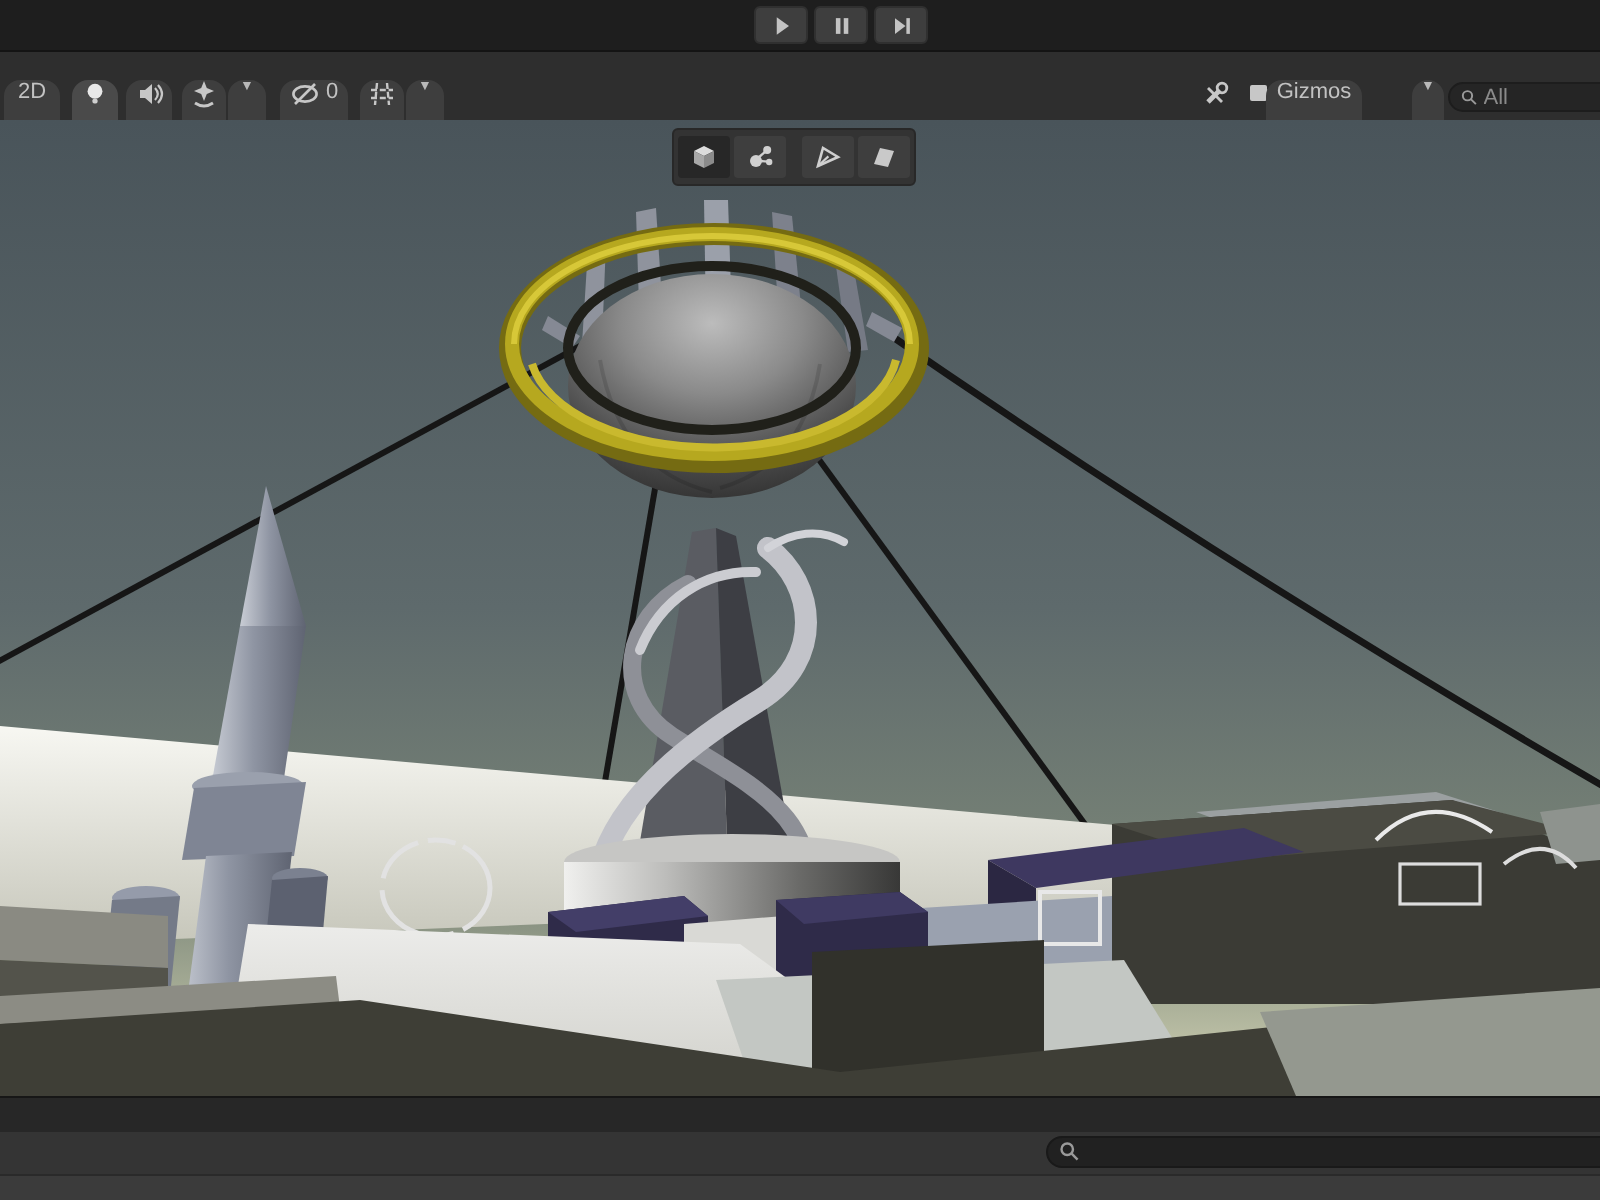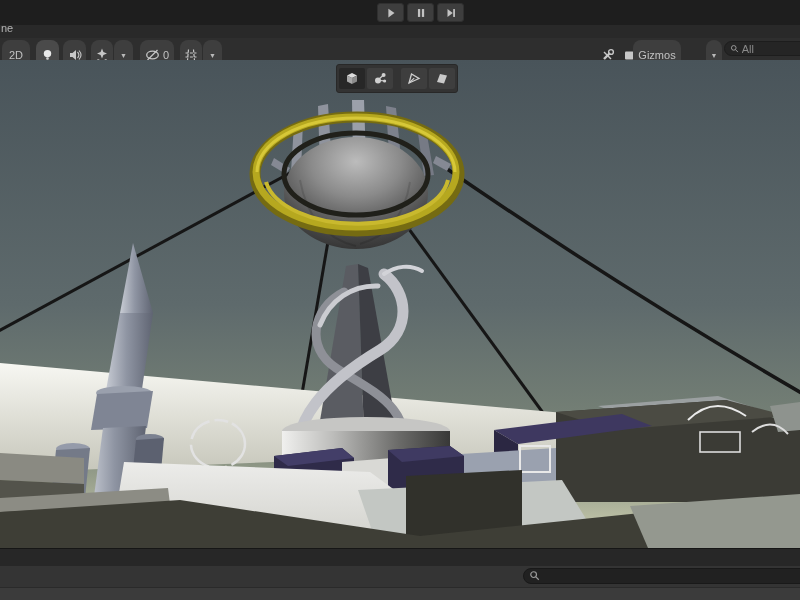--- a/index.html
+++ b/index.html
@@ -13,21 +13,21 @@
   .tbtn{background:var(--chrome_button,#3e3e3e);border:1px solid #303030;border-radius:3px;
     display:flex;align-items:center;justify-content:center;box-sizing:border-box;}
   .play-group .tbtn{width:27px;height:19px;}
   
   .tab-strip{position:absolute;left:0;top:25px;width:800px;height:13px;background:#292929;}
   .tab-frag{position:absolute;left:1px;top:-3px;font-size:11px;color:#b4b4b4;}
   
   .scene-toolbar{position:absolute;left:0;top:38px;width:800px;height:22px;
     background:var(--chrome_mid,#2e2e2e);border-bottom:1px solid #1a1a1a;}
   .sbtn{position:absolute;top:2px;height:30px;background:var(--chrome_button,#3e3e3e);
-    border-radius:8px;display:flex;align-items:center;justify-content:center;
+    border-radius:8px;display:flex;justify-content:center;
     color:var(--chrome_text,#c2c2c2);font-size:11px;box-sizing:border-box;}
   .sbtn.flat{background:transparent;}
   .caret{font-size:7px;color:#b9b9b9;line-height:1;}
   .searchbox{position:absolute;top:3px;height:15px;background:var(--field_bg,#252525);
     border:1px solid #1d1d1d;border-radius:8px 0 0 8px;display:flex;align-items:center;
     padding-left:5px;box-sizing:border-box;}
   .searchbox input{background:transparent;border:none;outline:none;color:#c9c9c9;
     font-size:11px;width:100%;font-family:inherit;}
   .searchbox input::placeholder{color:#8a8a8a;}
   
@@ -73,23 +73,20 @@
       </div>
       <div class="tbtn">
         <svg width="14" height="14" viewBox="0 0 16 16">
           <polygon points="4,3.5 10,8 4,12.5" fill="#c3c3c3"></polygon>
           <rect x="10.5" y="3.5" width="2" height="9" fill="#c3c3c3"></rect>
         </svg>
       </div>
     </div>
   </div>
 
-  <div class="tab-strip">
-    <span class="tab-frag">ne</span>
-  </div>
 
   <div class="scene-toolbar">
     <div class="sbtn" style="left:2px;width:28px;">
       <span>2D</span>
     </div>
     <div class="sbtn" style="left:36px;width:23px;background:#4a4a4a;">
       <svg width="13" height="14" viewBox="0 0 14 14">
         <circle cx="7" cy="5.5" r="4" fill="#e8e8e8"></circle>
         <rect x="5.6" y="9.5" width="2.8" height="2.6" rx="1" fill="#cfcfcf"></rect>
       </svg>

